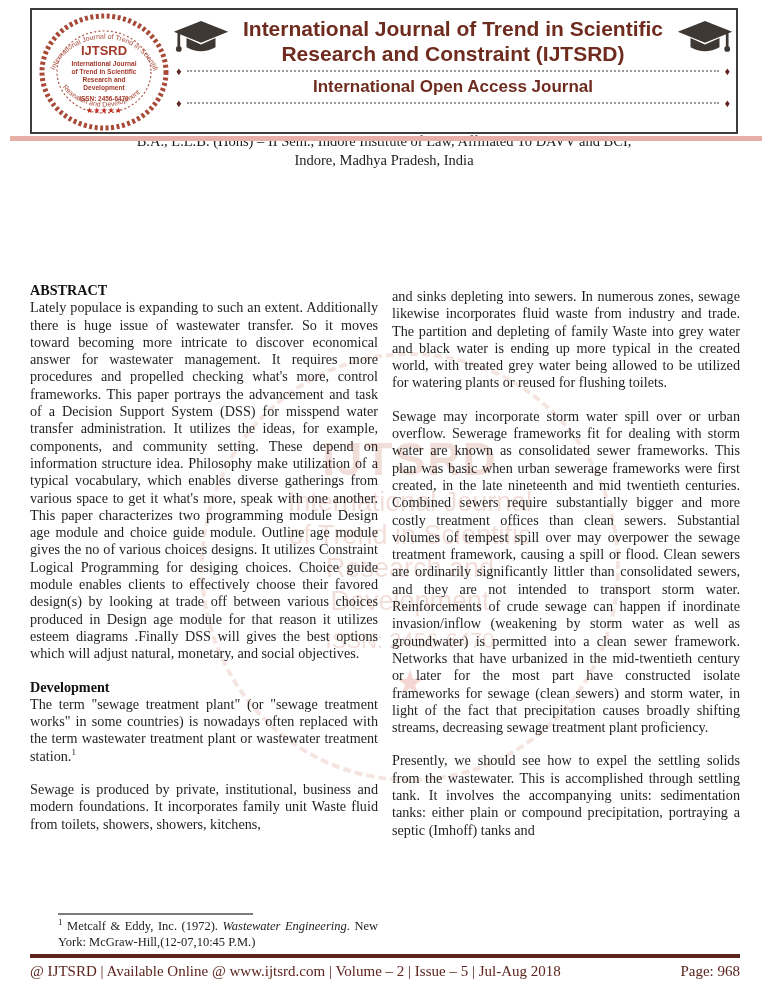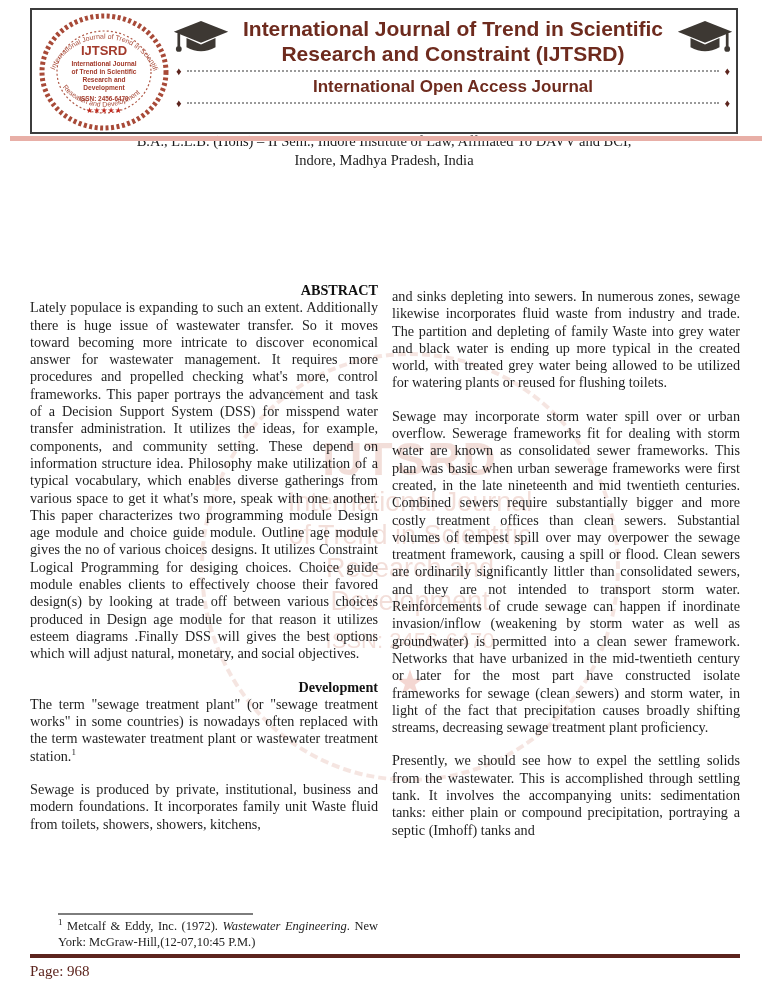--- a/index.html
+++ b/index.html
@@ -34,21 +34,21 @@
   .article-author { margin-top:12px; text-align:center; font-size:16px; font-weight:bold;
                     color:#111; }
   .article-affil { text-align:center; font-size:14.5px; color:#1c1c1c; line-height:19px; }
 
   
   .columns { position:absolute; left:30px; top:282px; width:710px; height:668px;
              display:flex; gap:14px; }
   .col { flex:1; position:relative; z-index:2; font-size:14.2px; line-height:17.3px;
          color:#1f1f1f; display:flex; flex-direction:column; }
   .col p { text-align:justify; }
-  .col h2 { font-size:14.2px; font-weight:bold; color:#111;text-align:right; }
+  .col h2 { font-size:14.2px; font-weight:bold; color:#111; }
   .gap { height:16px; flex:0 0 auto; }
   .smallgap { height:6px; flex:0 0 auto; }
   .footnote-block { margin-top:auto;margin-left:28px; }
   .fn-rule { width:195px; border-top:2px solid #7d7d7d; margin-bottom:4px; }
   .footnote { font-size:12.5px; line-height:15.5px; text-align:left; color:#222; }
   sup { font-size:9px; vertical-align:super; line-height:0; }
 
   
   .watermark { position:absolute; left:170px; top:70px; width:420px; height:430px;
                z-index:1; opacity:0.34; pointer-events:none;
@@ -169,15 +169,16 @@
     <div class="gap"></div>
     <p>Sewage may incorporate storm water spill over or urban overflow. Sewerage frameworks fit for dealing with storm water are known as consolidated sewer frameworks. This plan was basic when urban sewerage frameworks were first created, in the late nineteenth and mid twentieth centuries. Combined sewers require substantially bigger and more costly treatment offices than clean sewers. Substantial volumes of tempest spill over may overpower the sewage treatment framework, causing a spill or flood. Clean sewers are ordinarily significantly littler than consolidated sewers, and they are not intended to transport storm water. Reinforcements of crude sewage can happen if inordinate invasion/inflow (weakening by storm water as well as groundwater) is permitted into a clean sewer framework. Networks that have urbanized in the mid-twentieth century or later for the most part have constructed isolate frameworks for sewage (clean sewers) and storm water, in light of the fact that precipitation causes broadly shifting streams, decreasing sewage treatment plant proficiency.</p>
     <div class="gap"></div>
     <p>Presently, we should see how to expel the settling solids from the wastewater. This is accomplished through settling tank. It involves the accompanying units: sedimentation tanks: either plain or compound precipitation, portraying a septic (Imhoff) tanks and</p>
   </section>
 </div>
 
 <footer class="footer">
   <div class="footer-line"></div>
   <div class="footer-row">
+    <span>@ IJTSRD  |  Available Online @ www.ijtsrd.com |  Volume – 2  |  Issue – 5  | Jul-Aug 2018</span>
     <span>Page: 968</span>
   </div>
 </footer>
 
 </body></html>

